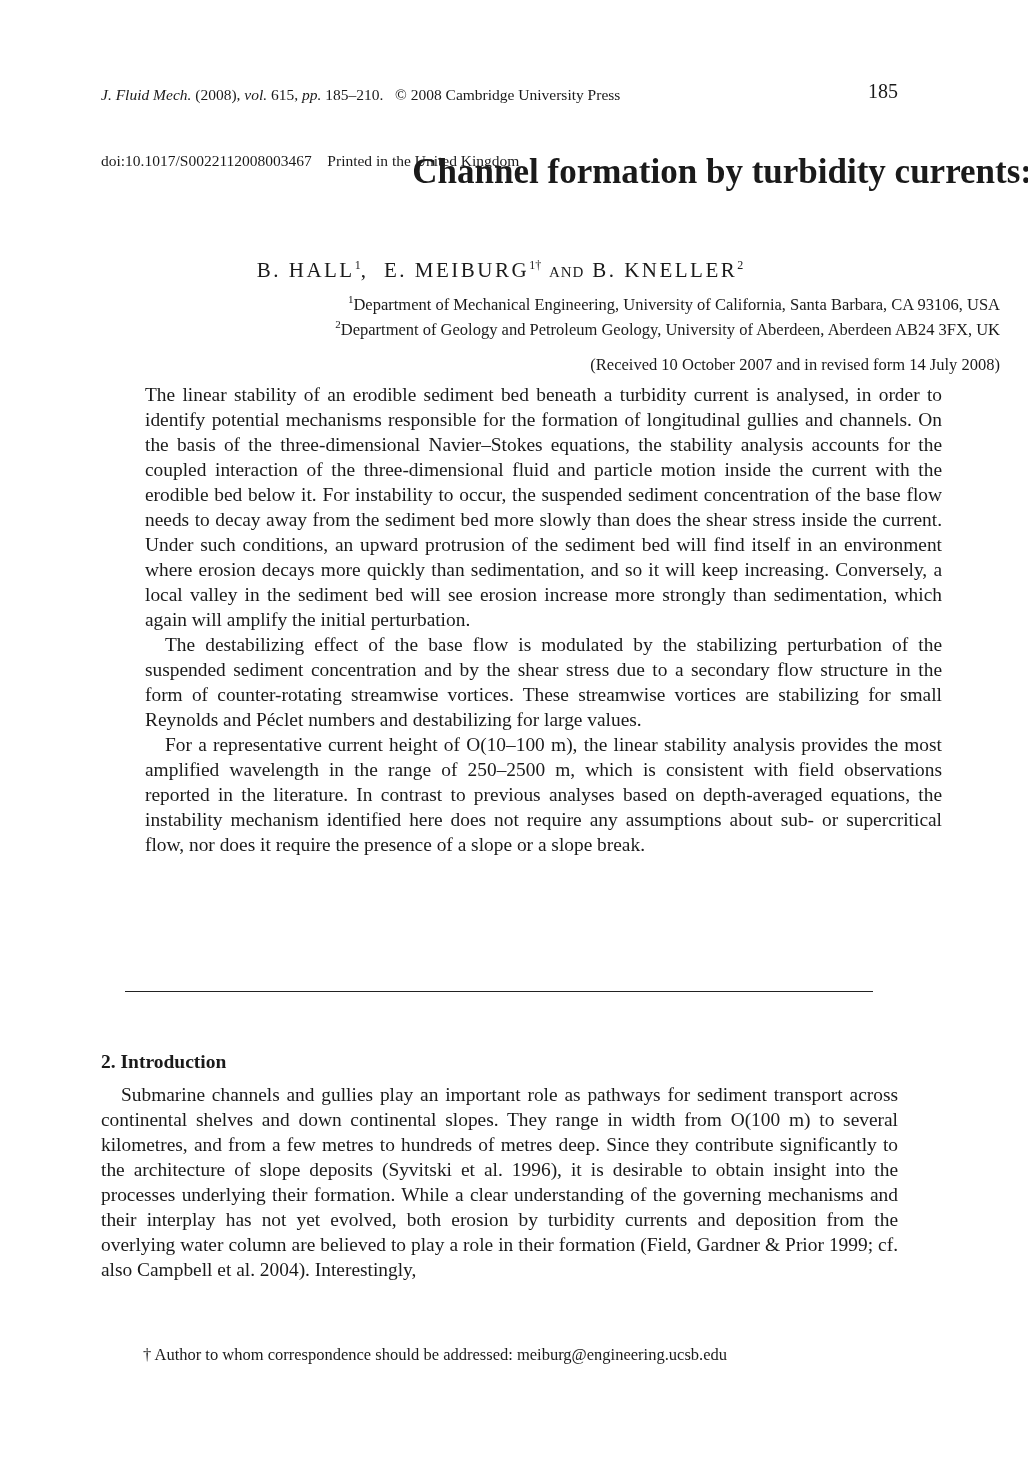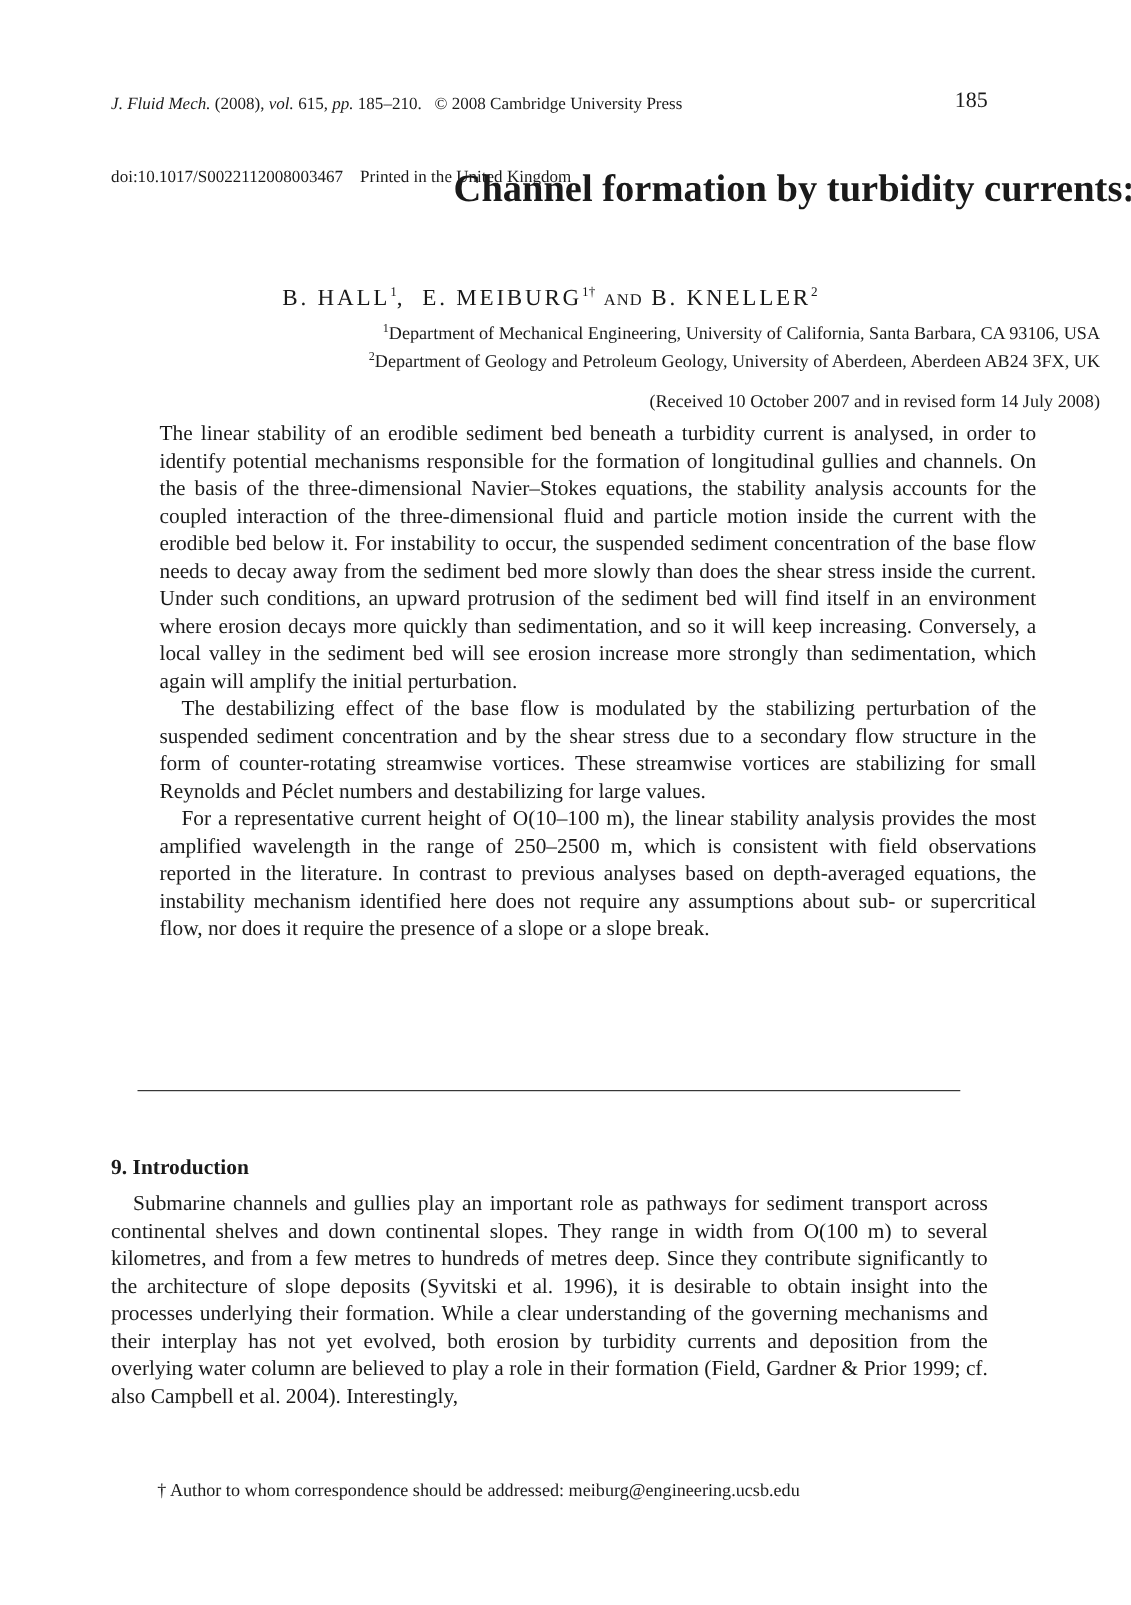--- a/index.html
+++ b/index.html
@@ -67,16 +67,16 @@
 <div class="abs received">(Received 10 October 2007 and in revised form 14 July 2008)</div>
 
 <div class="abs abstract">
   <p>The linear stability of an erodible sediment bed beneath a turbidity current is analysed, in order to identify potential mechanisms responsible for the formation of longitudinal gullies and channels. On the basis of the three-dimensional Navier–Stokes equations, the stability analysis accounts for the coupled interaction of the three-dimensional fluid and particle motion inside the current with the erodible bed below it. For instability to occur, the suspended sediment concentration of the base flow needs to decay away from the sediment bed more slowly than does the shear stress inside the current. Under such conditions, an upward protrusion of the sediment bed will find itself in an environment where erosion decays more quickly than sedimentation, and so it will keep increasing. Conversely, a local valley in the sediment bed will see erosion increase more strongly than sedimentation, which again will amplify the initial perturbation.</p>
   <p>The destabilizing effect of the base flow is modulated by the stabilizing perturbation of the suspended sediment concentration and by the shear stress due to a secondary flow structure in the form of counter-rotating streamwise vortices. These streamwise vortices are stabilizing for small Reynolds and Péclet numbers and destabilizing for large values.</p>
   <p>For a representative current height of O(10–100 m), the linear stability analysis provides the most amplified wavelength in the range of 250–2500 m, which is consistent with field observations reported in the literature. In contrast to previous analyses based on depth-averaged equations, the instability mechanism identified here does not require any assumptions about sub- or supercritical flow, nor does it require the presence of a slope or a slope break.</p>
 </div>
 
 <div class="abs rule"></div>
 
-<div class="abs sec">9. Introduction</div>
+<div class="abs sec">2. Introduction</div>
 <p class="abs intro">Submarine channels and gullies play an important role as pathways for sediment transport across continental shelves and down continental slopes. They range in width from O(100 m) to several kilometres, and from a few metres to hundreds of metres deep. Since they contribute significantly to the architecture of slope deposits (Syvitski et al. 1996), it is desirable to obtain insight into the processes underlying their formation. While a clear understanding of the governing mechanisms and their interplay has not yet evolved, both erosion by turbidity currents and deposition from the overlying water column are believed to play a role in their formation (Field, Gardner &amp; Prior 1999; cf. also Campbell et al. 2004). Interestingly,</p>
 
 <div class="abs foot">† Author to whom correspondence should be addressed: meiburg@engineering.ucsb.edu</div>
 
 </body></html>

